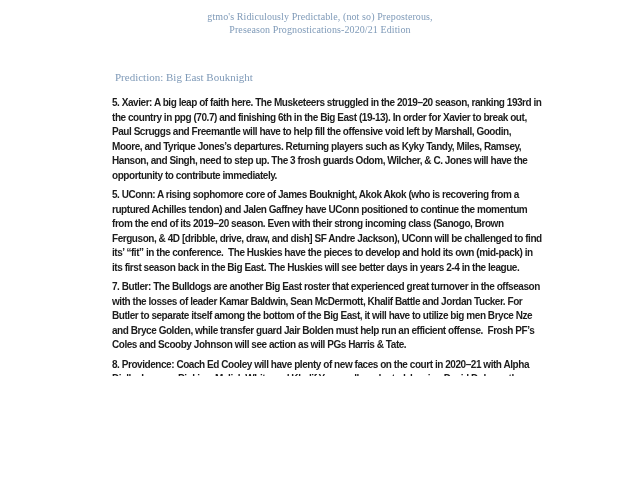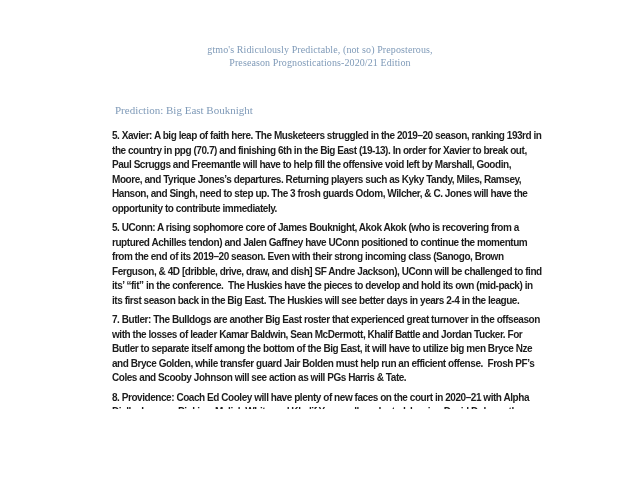--- a/index.html
+++ b/index.html
@@ -6,21 +6,20 @@
     margin: 0;
     padding: 0;
     background: #ffffff;
   }
   .page {
     position: relative;
     width: 640px;
     height: 376px;
     background: #ffffff;
     overflow: hidden;
-    margin-top: 33px;
   }
   .doc-title {
     position: absolute;
     top: 10px;
     left: 0;
     width: 640px;
     text-align: center;
     font-family: "Liberation Serif", serif;
     font-size: 10px;
     line-height: 13px;

